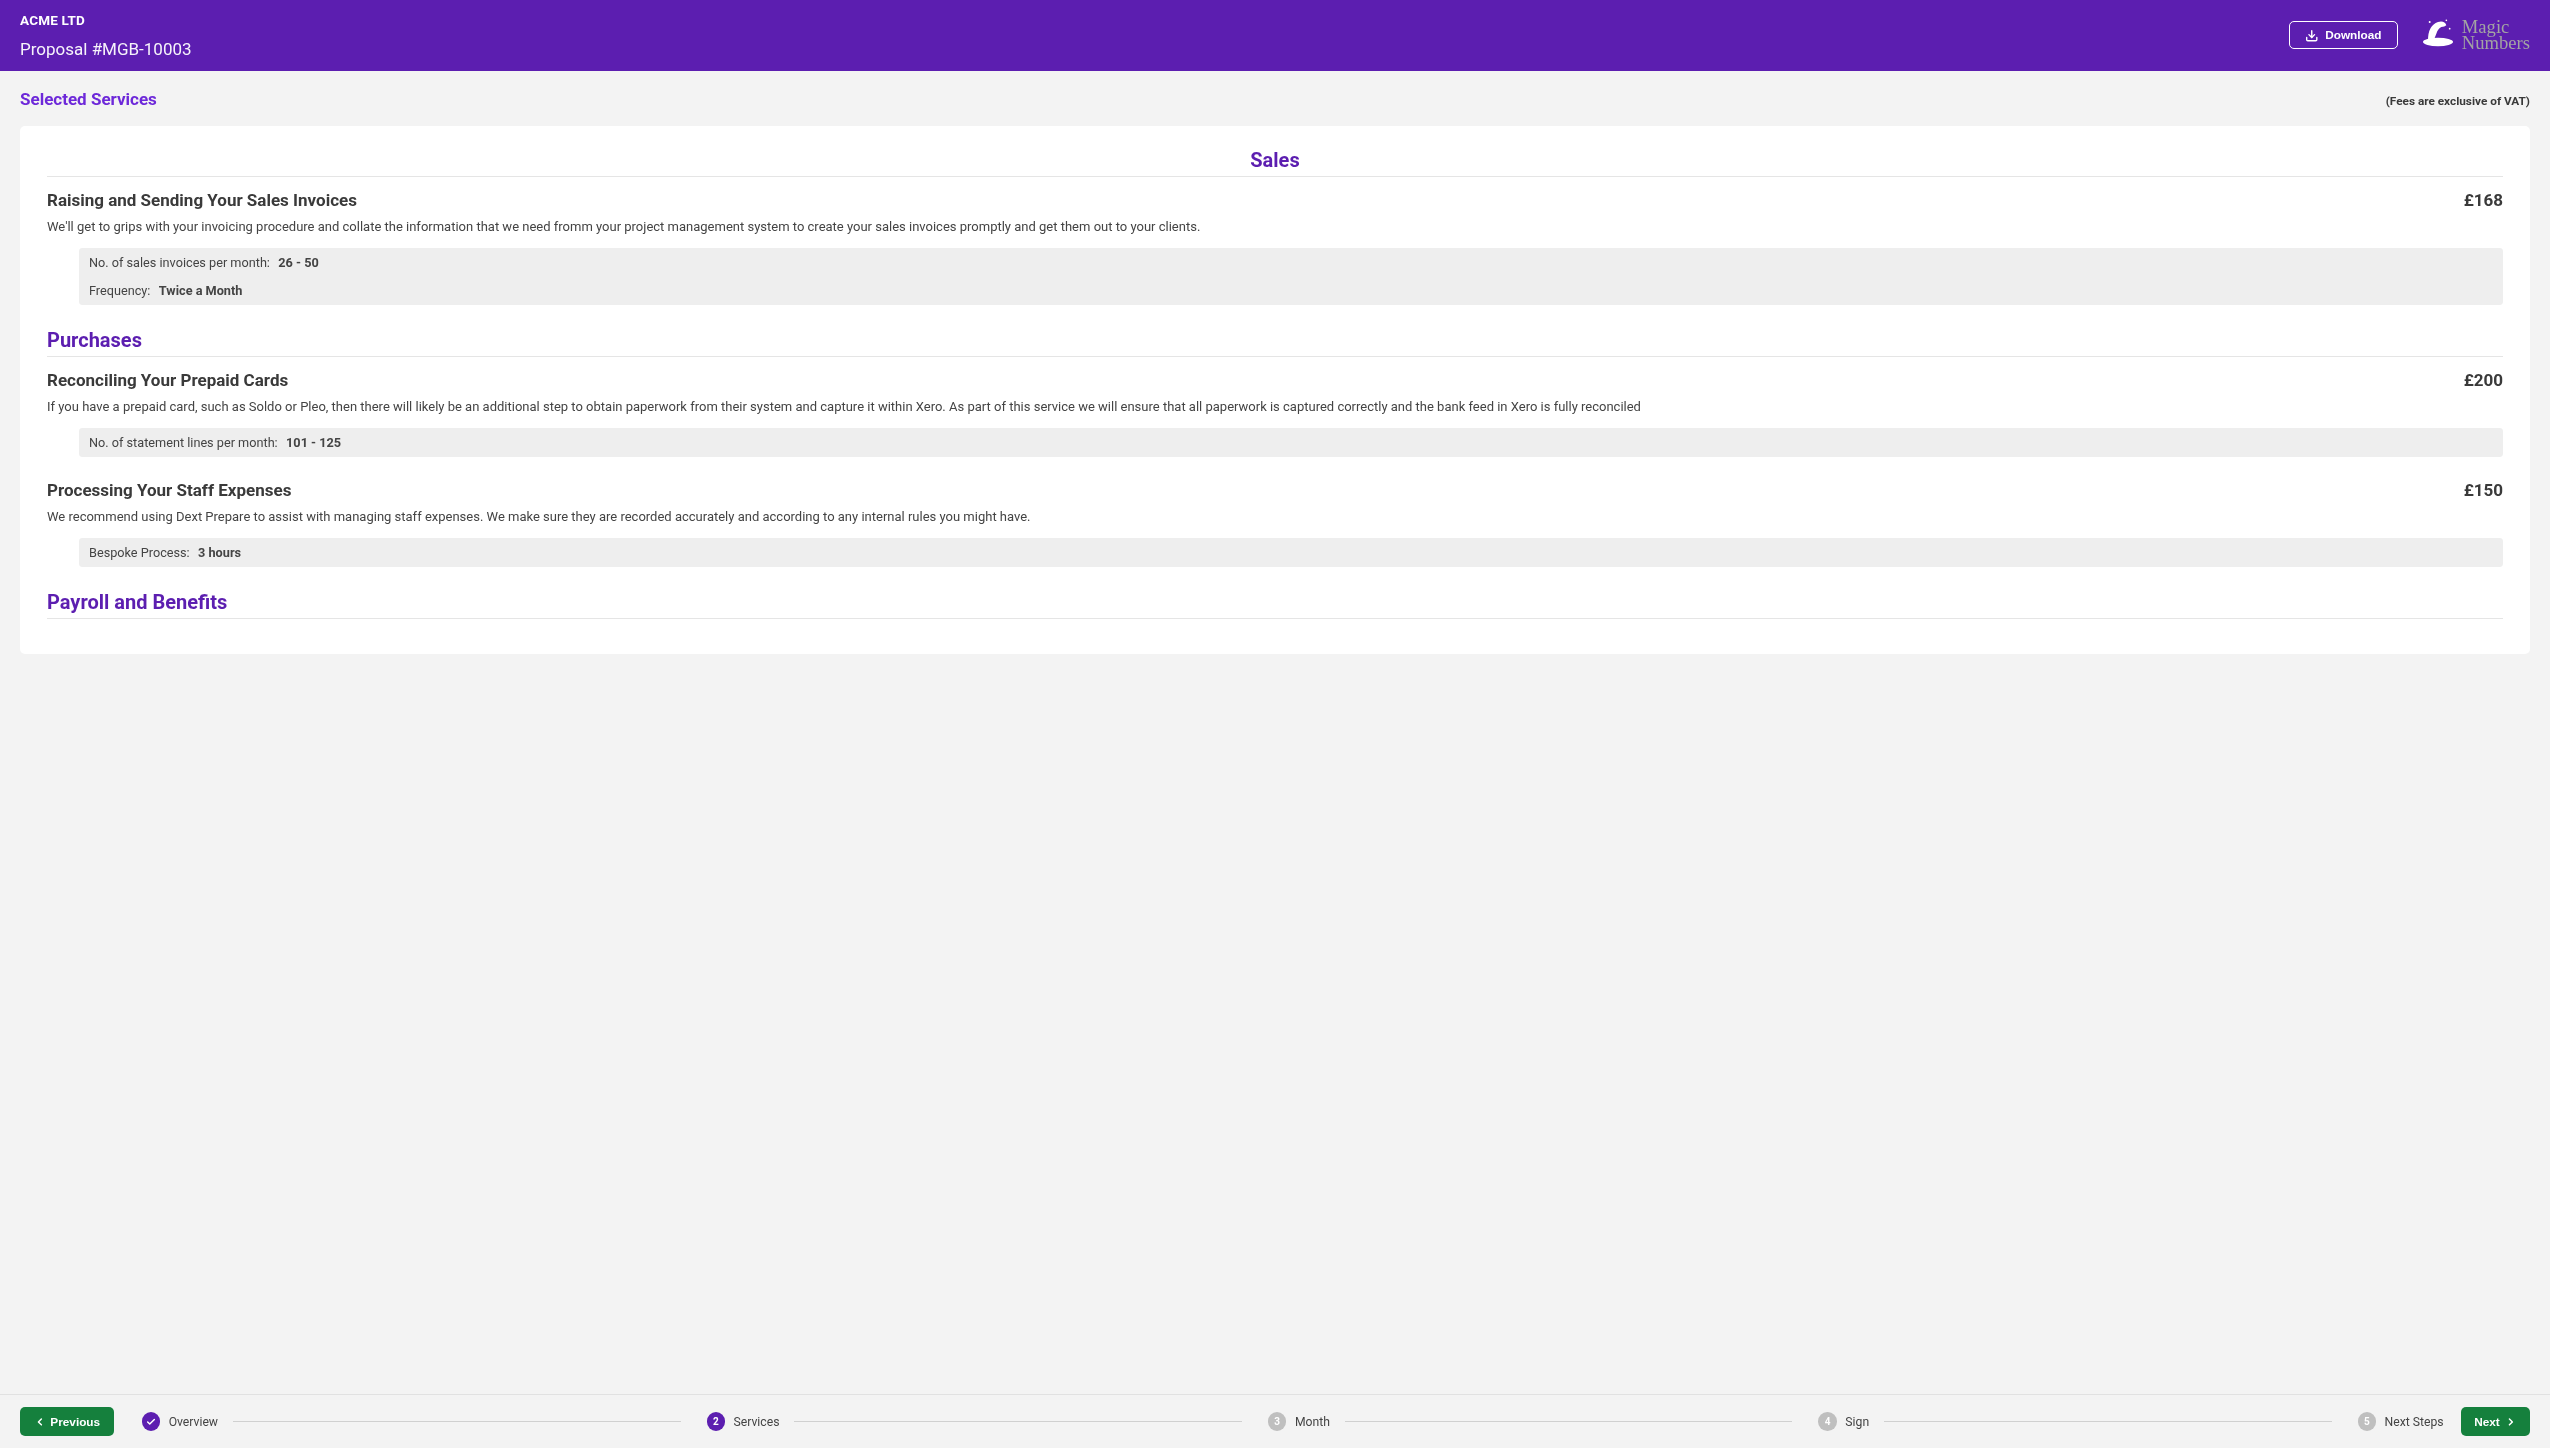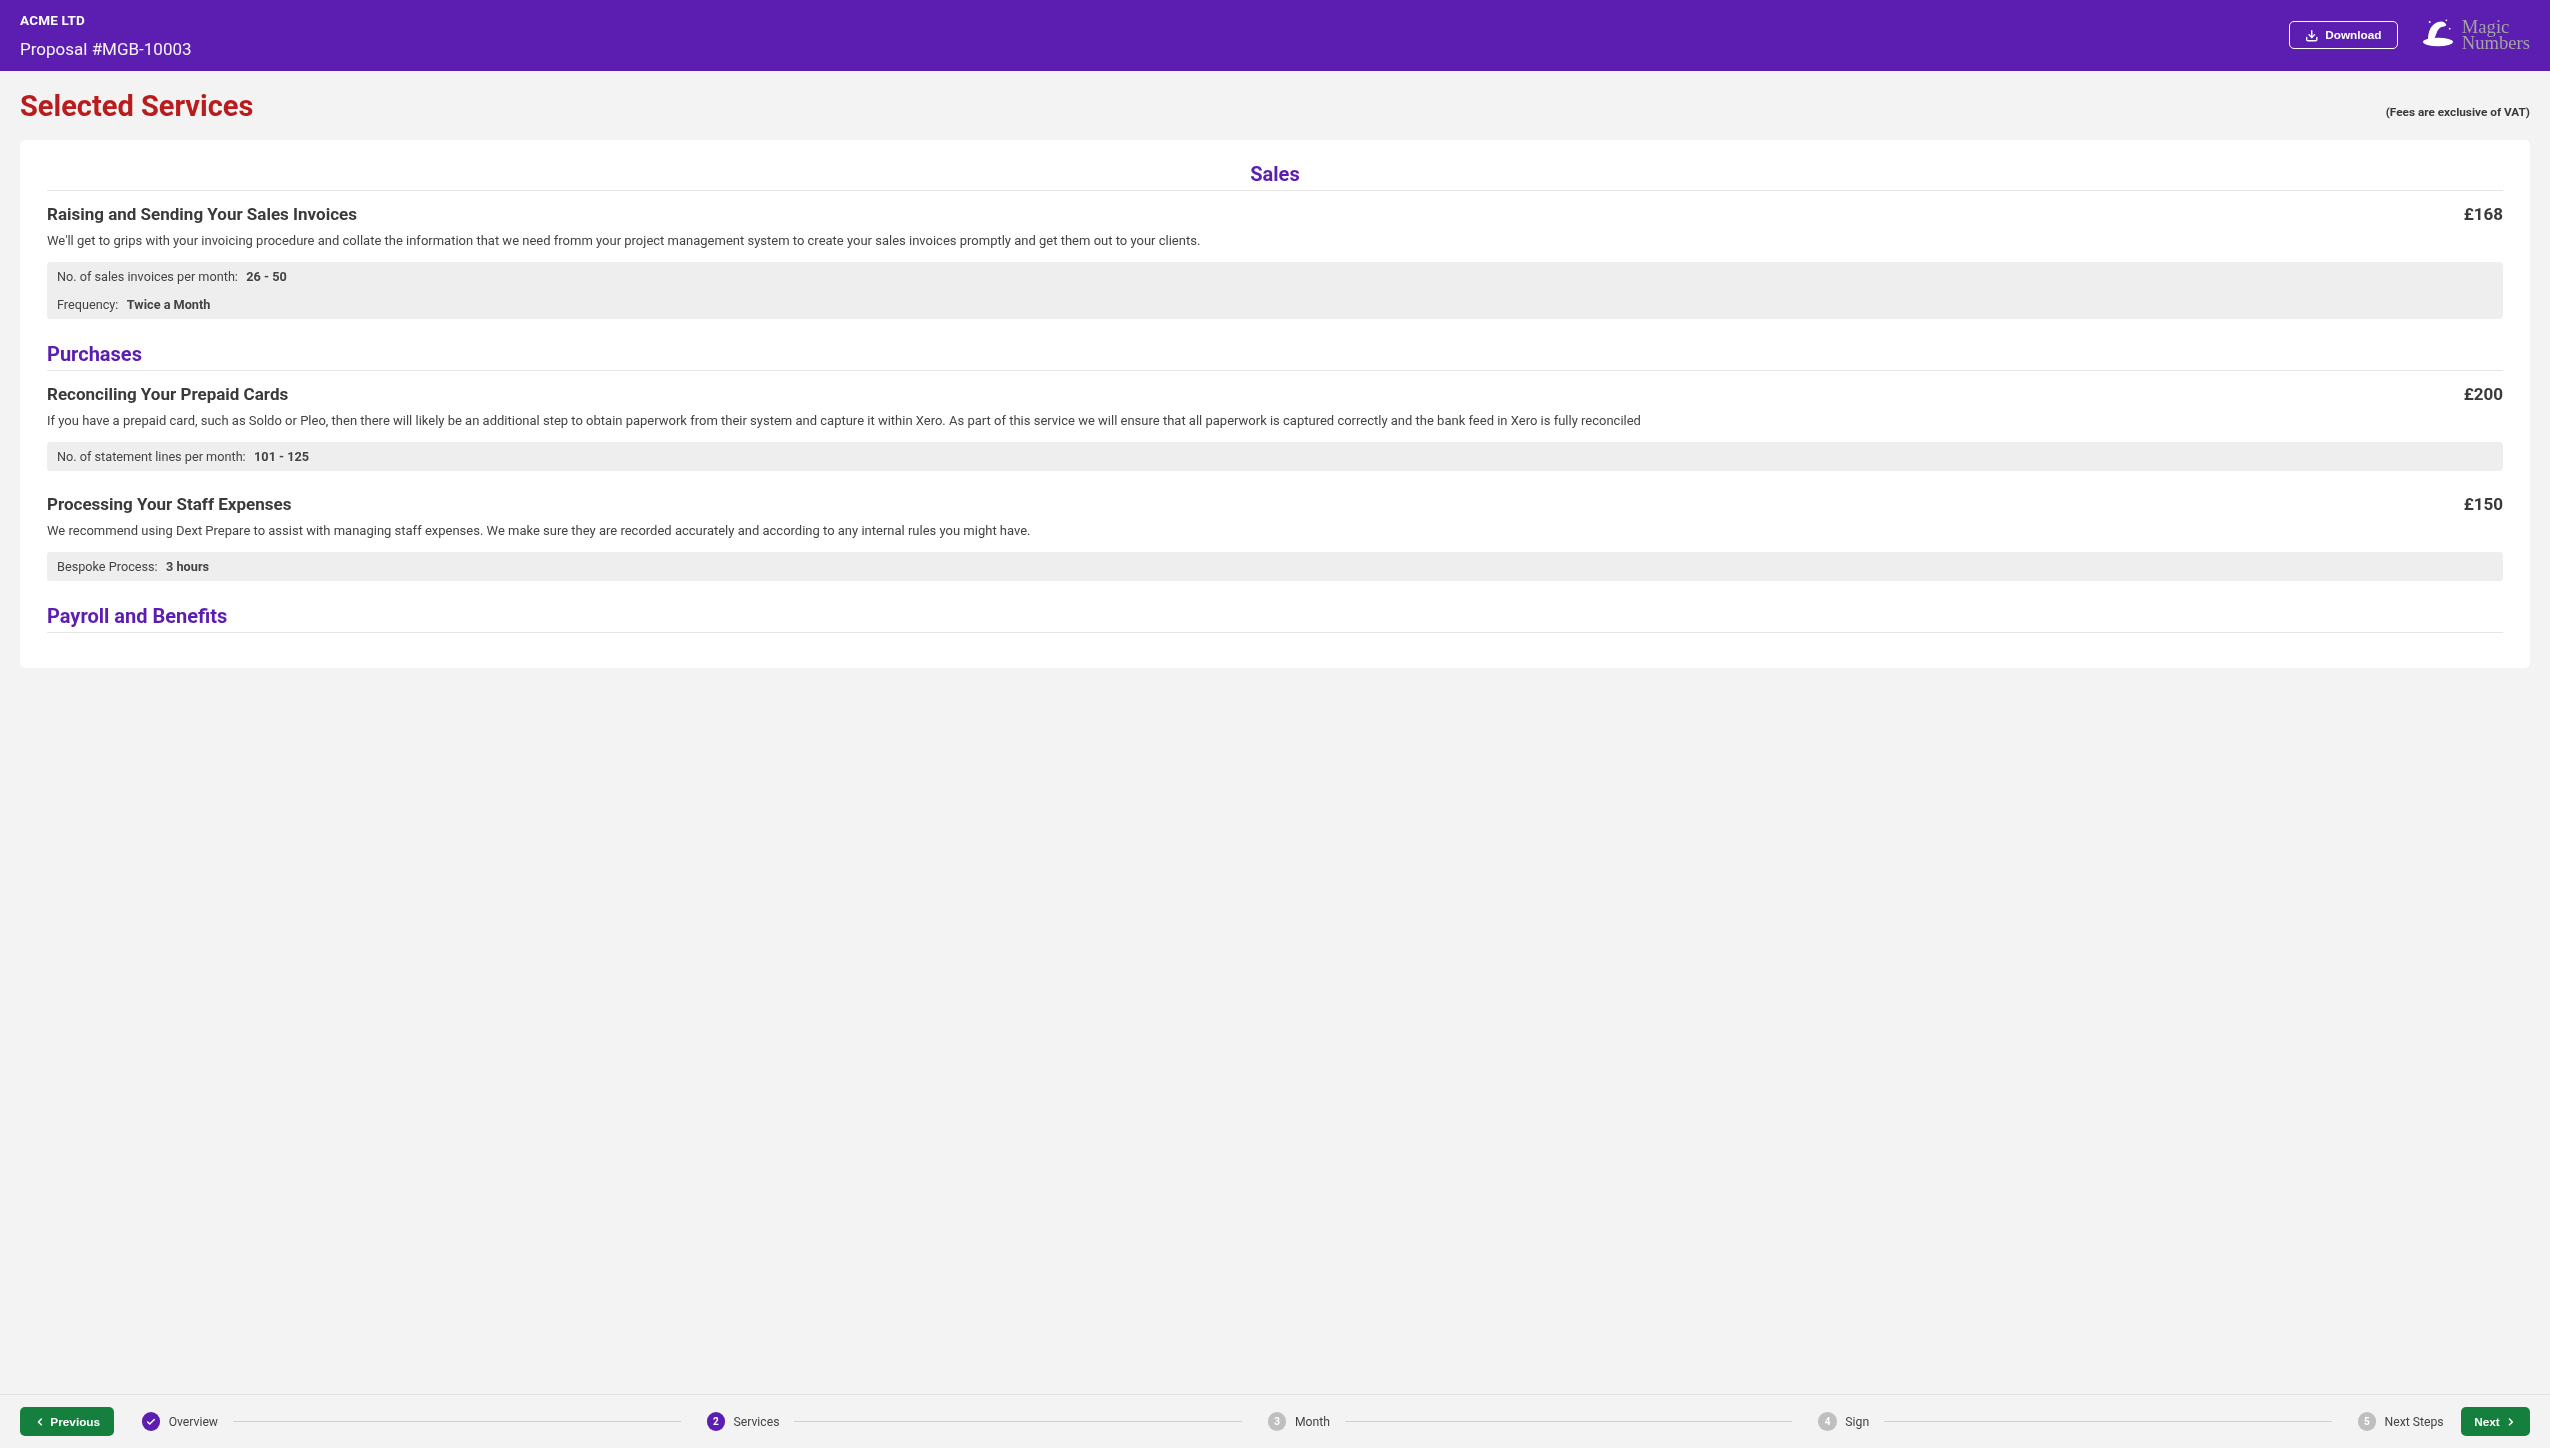--- a/index.html
+++ b/index.html
@@ -45,21 +45,21 @@
   flex: 1;
   padding: 18.6px 20px 76px 20px;
   overflow: auto;
 }
 .page-heading {
   display: flex;
   justify-content: space-between;
   align-items: baseline;
   margin-bottom: 17px;
 }
-.page-title { font-size: 29px; font-weight: 700; color: #b91c1c; }
+.page-title { font-size: 17px; font-weight: 700; color: #6d28d9; }
 .vat-note { font-size: 11.8px; font-weight: 700; color: #3a3a3a; }
 .card {
   background: #fff;
   border-radius: 5px;
   padding: 22px 27px;
 }
 .category-title {
   color: #5c1eb0;
   font-size: 20px;
   font-weight: 700;
@@ -74,20 +74,21 @@
 }
 .service { margin-bottom: 23.6px; }
 .service-row1 { display: flex; justify-content: space-between; align-items: baseline; gap: 20px; }
 .service-name { font-size: 17px; font-weight: 700; color: #3a3a3a; }
 .service-price { font-size: 17px; font-weight: 700; color: #3a3a3a; white-space: nowrap; }
 .service-desc { font-size: 13px; color: #444; margin-top: 6.7px; line-height: 1.5; }
 .params {
   background: #eeeeee;
   border-radius: 3.4px;
   margin-top: 11.8px;
+  margin-left: 32px;
 }
 .param-row {
   display: flex;
   gap: 8.4px;
   padding: 6.7px 10px;
   font-size: 12.7px;
   color: #444;
 }
 .param-label { }
 .param-value { font-weight: 700; }

